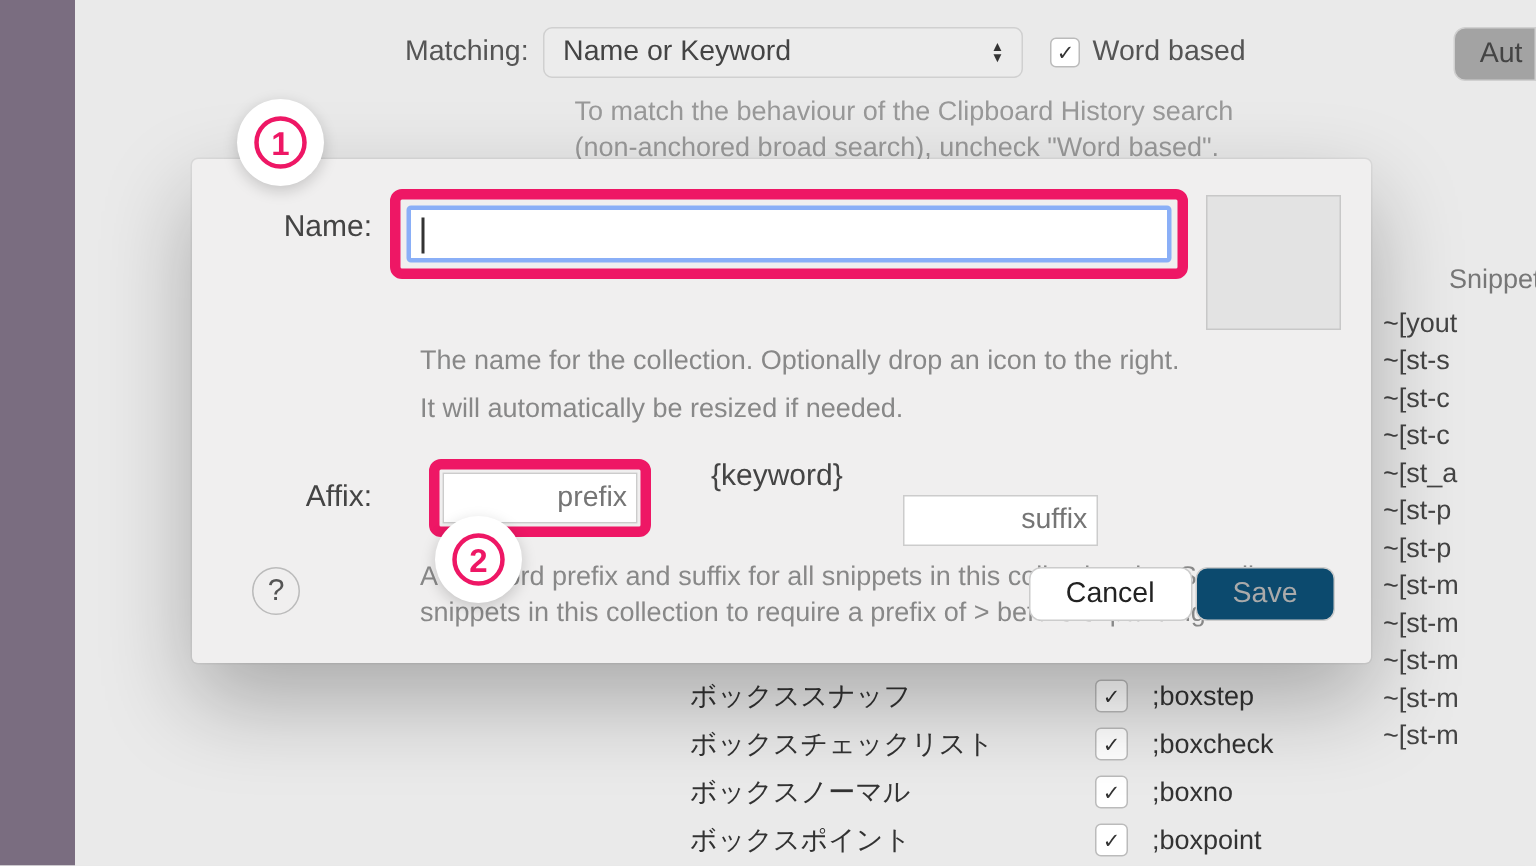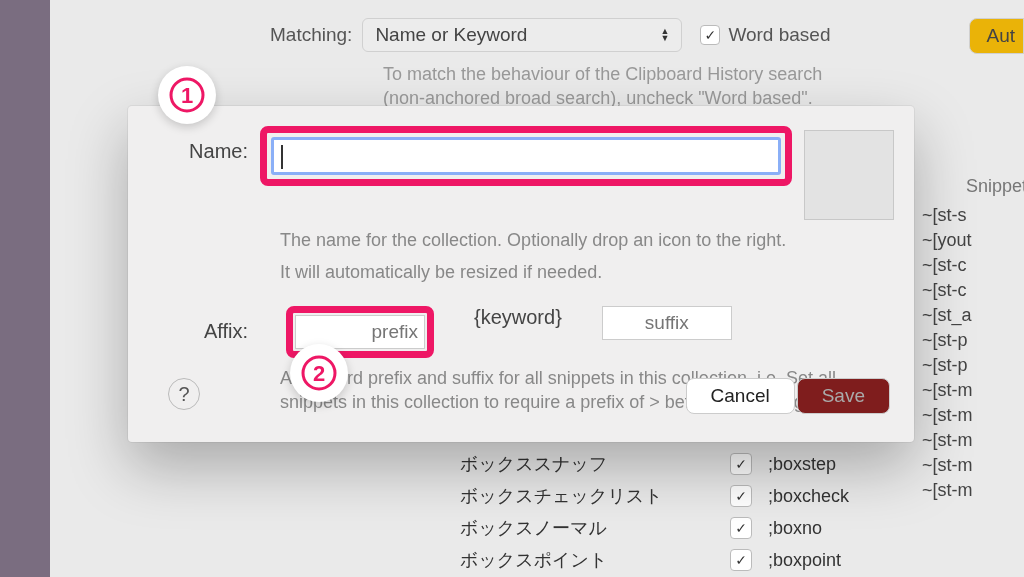--- a/index.html
+++ b/index.html
@@ -79,21 +79,21 @@
       align-items: center;
       justify-content: center;
       margin-right: 8px;
       font-size: 14px;
       color: #333;
     }
     .auto-button {
       position: absolute;
       right: 0;
       top: 18px;
-      background: #eab308;
+      background: #a3a3a3;
       border: 1px solid #d0d0d0;
       border-radius: 8px 0 0 8px;
       padding: 6px 8px 6px 16px;
       font-size: 19px;
       color: #444;
     }
     .hint-text {
       position: absolute;
       left: 333px;
       top: 62px;
@@ -233,21 +233,22 @@
       border: 1px solid #ccc;
       font-size: 19px;
       color: #333;
       text-align: right;
       padding: 0 6px;
     }
     .affix-input.ph {
       color: #bbb;
     }
     .suffix-input {
-      text-align: center;
+      text-align: right;
+      margin-top: 24px;
     }
     .keyword-text {
       font-size: 20px;
       color: #444;
       margin: 0 8px;
     }
     .affix-desc {
       margin-left: 132px;
       color: #888;
       font-size: 18px;
@@ -285,21 +286,21 @@
       border: 1px solid #ccc;
       display: flex;
       align-items: center;
       justify-content: center;
     }
     .btn-cancel {
       background: #fff;
       color: #222;
     }
     .btn-save {
-      background: #7f1d1d;
+      background: #0c4a6e;
       color: #aaa;
     }
     .badge {
       position: absolute;
       width: 58px;
       height: 58px;
       background: #fff;
       border-radius: 50%;
       display: flex;
       align-items: center;
@@ -334,22 +335,22 @@
   </div>
   <div class="auto-button">Aut</div>
   <div class="hint-text">
     <div>To match the behaviour of the Clipboard History search</div>
     <div>(non-anchored broad search), uncheck "Word based".</div>
   </div>
 
   <div class="bg-list-right">
     <div class="header">Snippet</div>
     <div>
+        <div class="item">~[yout</div>
         <div class="item">~[st-s</div>
-        <div class="item">~[yout</div>
         <div class="item">~[st-c</div>
         <div class="item">~[st-c</div>
         <div class="item">~[st_a</div>
         <div class="item">~[st-p</div>
         <div class="item">~[st-p</div>
         <div class="item">~[st-m</div>
         <div class="item">~[st-m</div>
         <div class="item">~[st-m</div>
         <div class="item">~[st-m</div>
         <div class="item">~[st-m</div>

